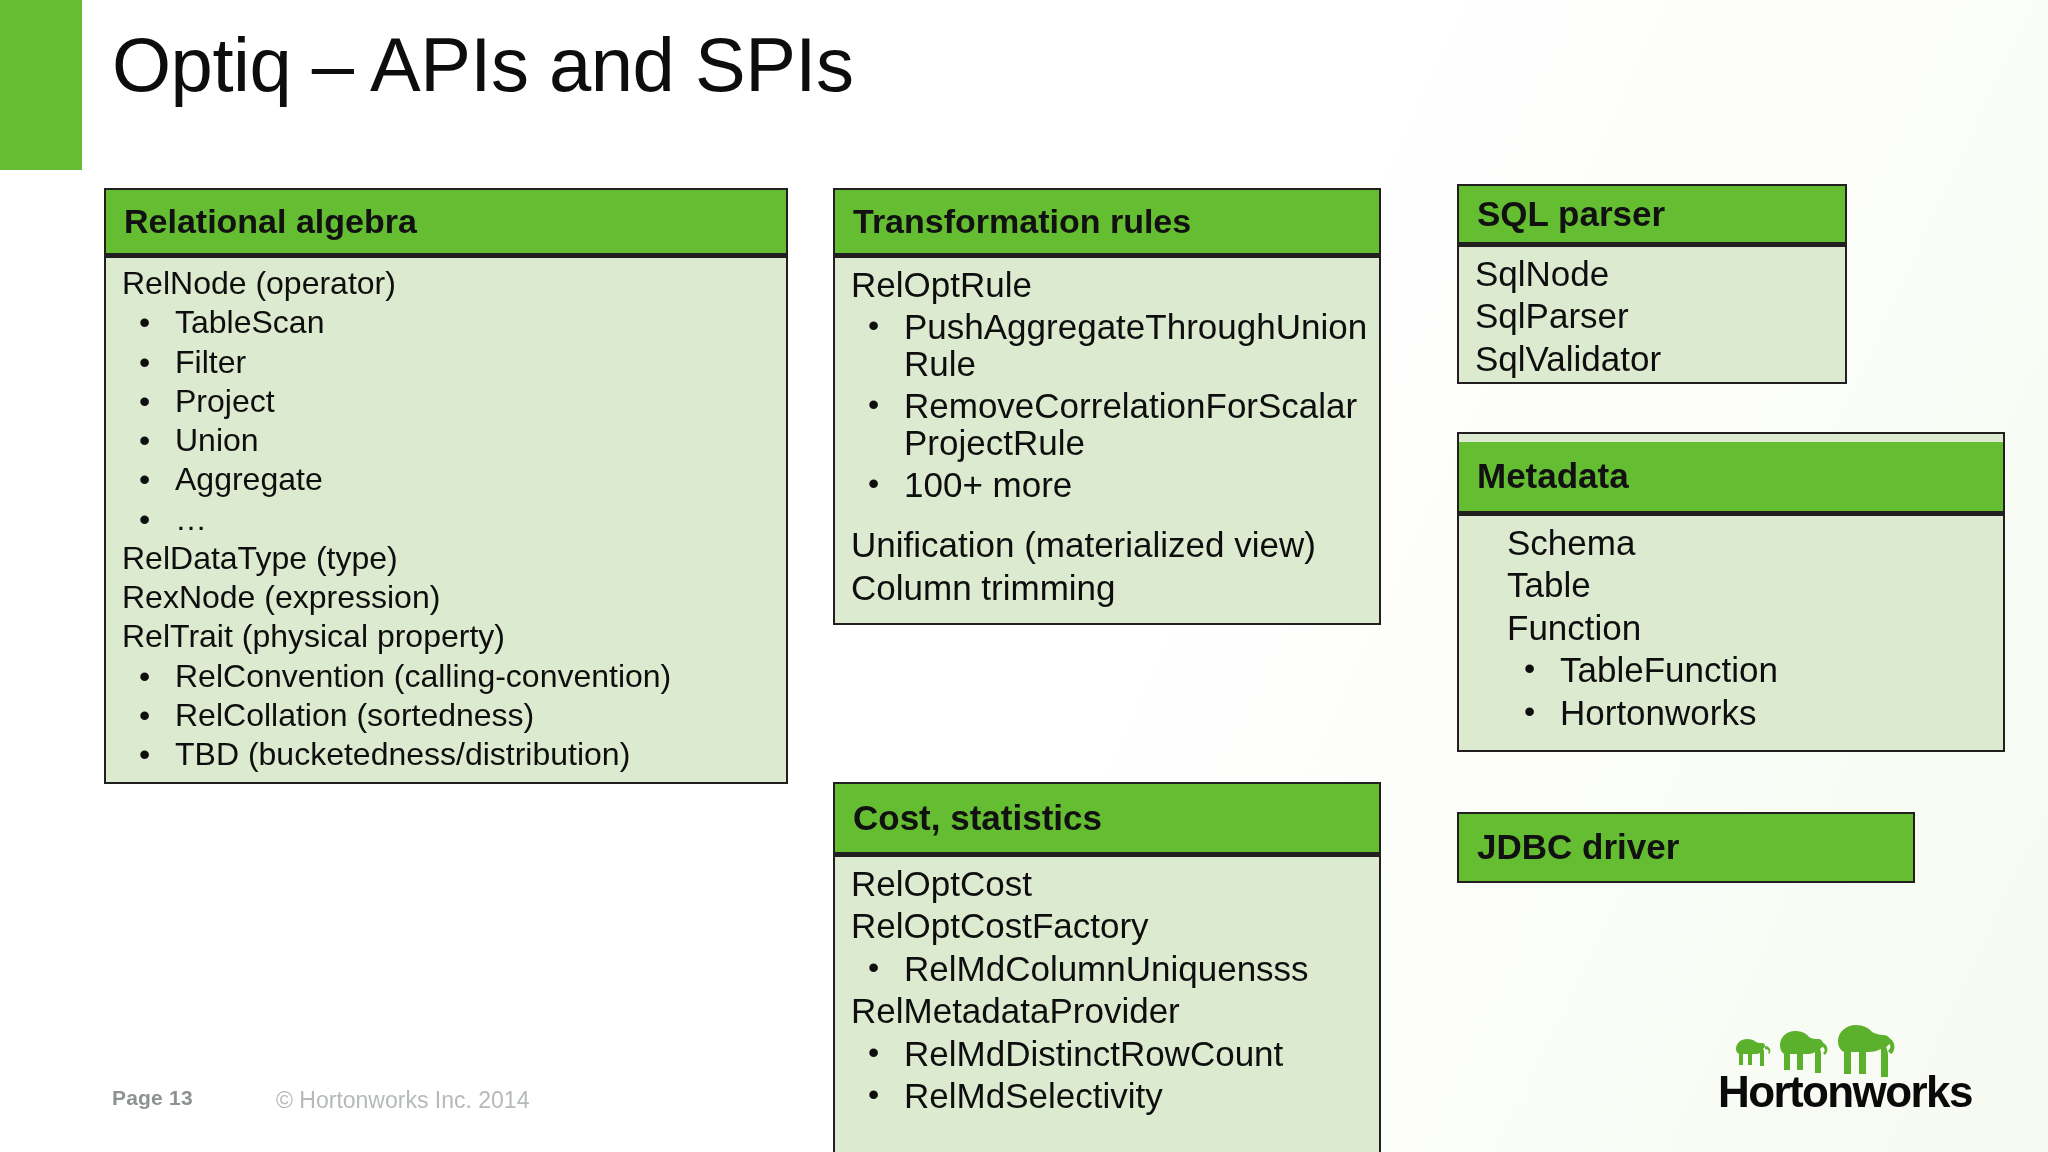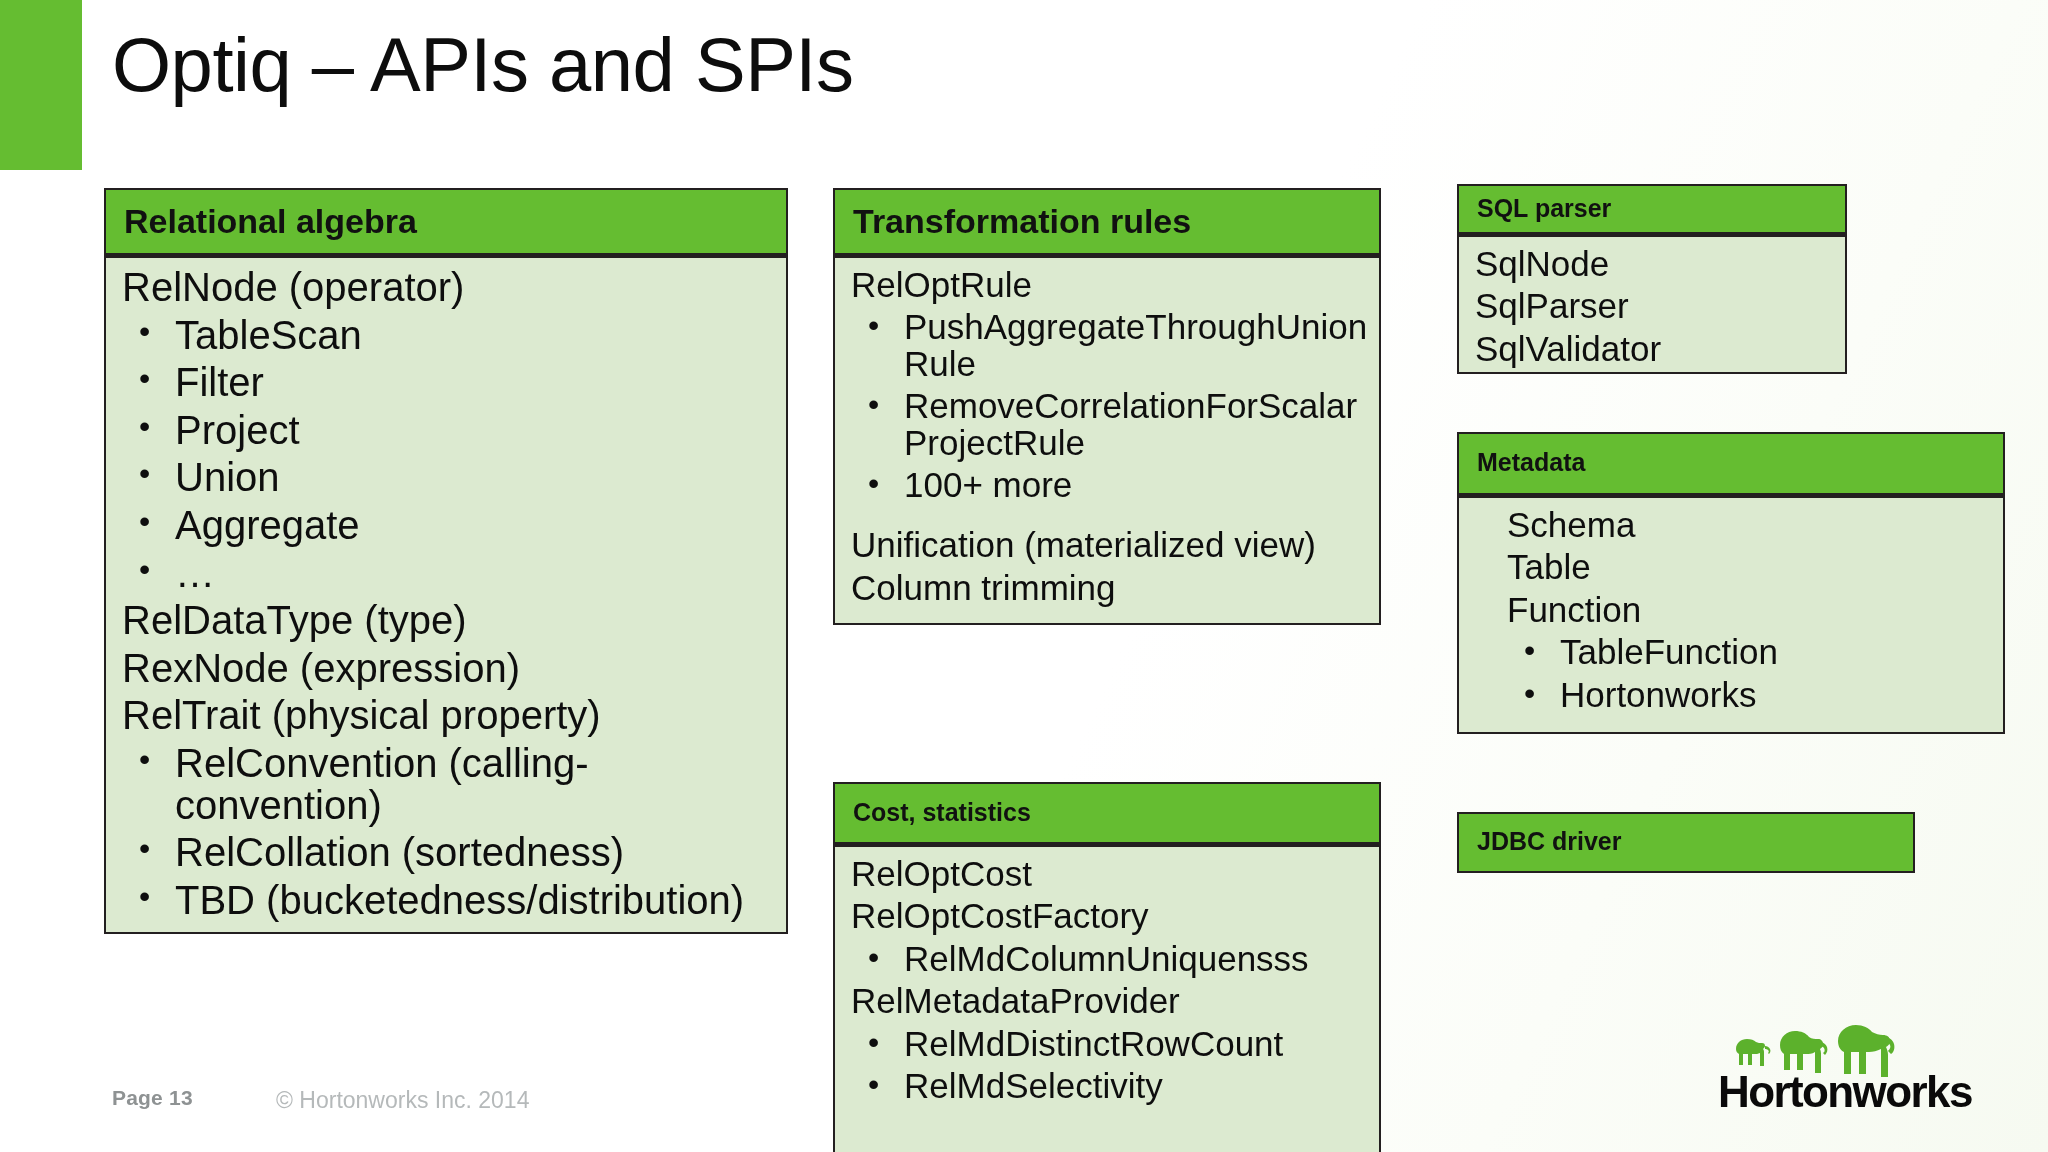--- a/index.html
+++ b/index.html
@@ -51,21 +51,21 @@
     position: absolute;
     box-sizing: border-box;
     border: 2px solid #231f20;
     background: #dcead0;
   }
   .card-header {
     background: #65bd31;
     border-bottom: 5px solid #231f20;
     color: #111111;
     font-weight: bold;
-    font-size: 25px;
+    font-size: 35px;
     line-height: 1;
     padding: 12px 0 13px 18px;
     box-sizing: border-box;
   }
   .card-header.no-body {
     border-bottom: none;
   }
   .card-body {
     padding: 6px 10px 8px 16px;
     box-sizing: border-box;
@@ -98,31 +98,31 @@
 
   
   #card-relational-algebra { left: 104px;  top: 188px;  width: 684px;  }
   #card-transformation-rules { left: 833px; top: 188px; width: 548px; }
   #card-cost-statistics { left: 833px; top: 782px; width: 548px; height: 372px; }
   #card-sql-parser { left: 1457px; top: 184px; width: 390px; }
   #card-metadata { left: 1457px; top: 432px; width: 548px; }
   #card-jdbc-driver { left: 1457px; top: 812px; width: 458px; }
 
   #card-relational-algebra .card-header { font-size: 34px; padding-top: 14px; padding-bottom: 15px; }
-  #card-relational-algebra .line { font-size: 40px; }
+  #card-relational-algebra .line { font-size: 32px; }
 
   #card-transformation-rules .card-header { font-size: 34px; padding-top: 14px; padding-bottom: 15px;}
   #card-transformation-rules .card-body { padding-bottom: 14px; }
 
   #card-cost-statistics .card-header { padding-top: 16px; padding-bottom: 17px; }
 
   #card-sql-parser .card-header { padding-top: 10px; padding-bottom: 11px; }
   #card-sql-parser .card-body { padding-bottom: 2px; }
 
-  #card-metadata .card-header { padding-top: 16px; padding-bottom: 18px; }
+  #card-metadata .card-header { padding-top: 16px; padding-bottom: 18px; margin-top: 8px; }
   #card-metadata .card-body { padding-bottom: 16px; padding-left: 48px; }
 
   #card-jdbc-driver .card-header { padding-top: 15px; padding-bottom: 17px; }
 
   
   .footer-page {
     position: absolute;
     left: 112px;
     top: 1086px;
     font-size: 21px;

